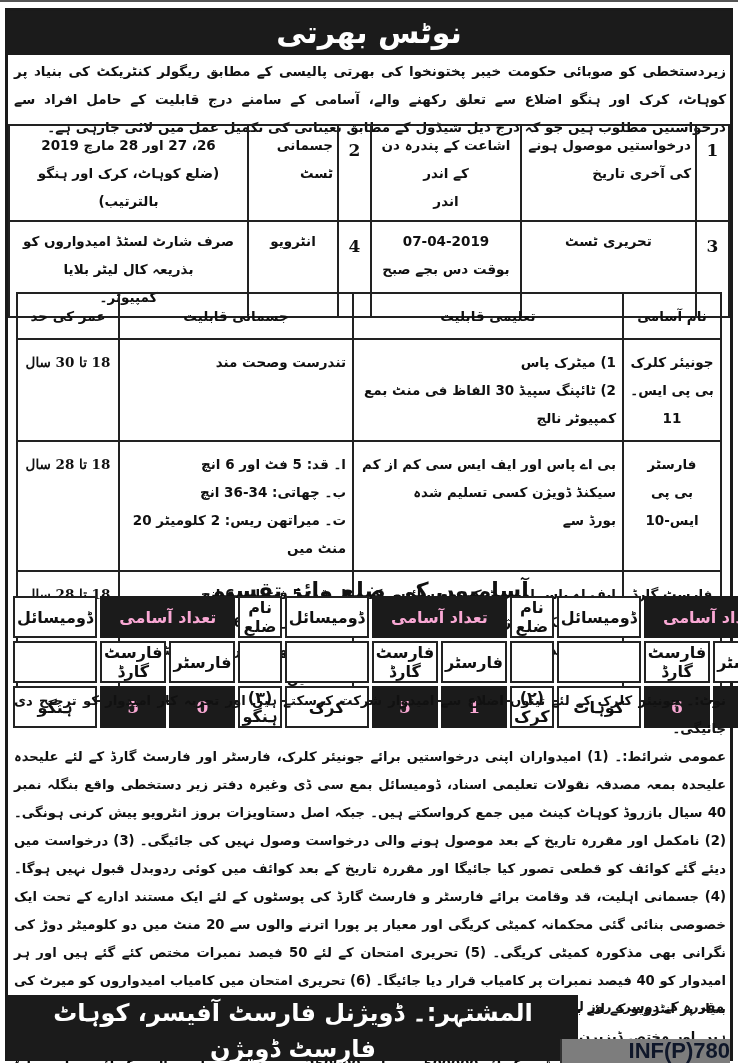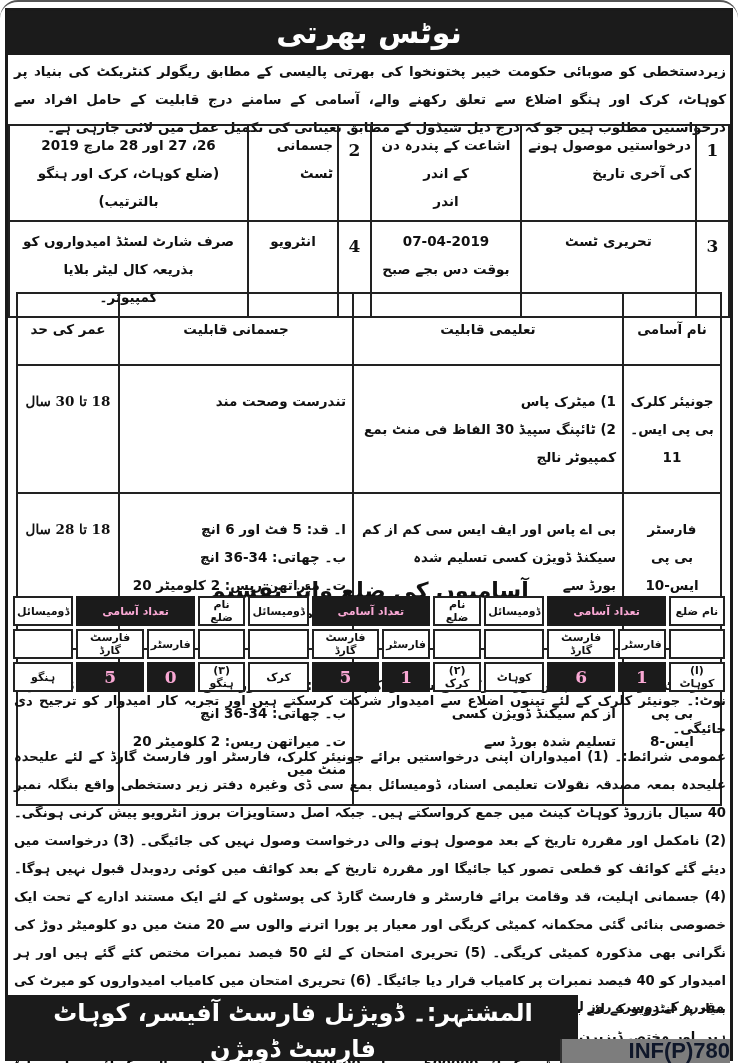--- a/index.html
+++ b/index.html
@@ -1,21 +1,20 @@
 <!DOCTYPE html>
 <html><head>
   <meta charset="utf-8">
   <style>
     * { box-sizing: border-box; margin: 0; padding: 0; }
     html, body { width: 738px; height: 1063px; background: #ffffff; }
     body { font-family: "DejaVu Sans", sans-serif; color: #111; overflow: hidden; }
     .page {
       position: relative; width: 738px; height: 1063px; background: #fff;
       border-top: 2px solid #555;
-      border-radius: 18px;
     }
     .frame {
       position: absolute; left: 5px; top: 6px; width: 728px; height: 1053px;
       border: 3px solid #1a1a1a; background: #fff;
     }
     .title-bar {
       position: absolute; left: 0; top: 0; width: 722px; height: 44px;
       background: #1b1b1b; color: #fff; text-align: center;
       font-size: 30px; font-weight: bold; line-height: 44px; direction: rtl;
     }
@@ -35,36 +34,36 @@
     .sched td.num { width: 33px; font-family: "DejaVu Serif", serif; font-size: 17px; vertical-align: middle; padding-top: 10px; vertical-align: top; }
     .note1 {
       position: absolute; left: 6px; top: 250px; width: 712px; direction: rtl;
       font-size: 13.5px; font-weight: bold; line-height: 26px; text-align: right;
     }
     .posts {
       position: absolute; left: 8px; top: 281px; width: 706px;
     }
     .posts td, .posts th {
       border: 2px solid #222; font-size: 13.5px; font-weight: bold; text-align: right;
-      vertical-align: top; padding: 21px 6px; line-height: 28px;
+      vertical-align: top; padding: 8px 6px; line-height: 28px;
     }
     .posts th { text-align: center; font-weight: bold; }
     .posts td.center { text-align: center; }
     .posts td.age { text-align: center; font-family: "DejaVu Serif", serif; }
     .posts .line { display: block; }
     .dist-title {
       position: absolute; left: 0; top: 565px; width: 722px; text-align: center;
       direction: rtl; font-size: 22px; font-weight: bold; line-height: 30px;
     }
     .dist {
       position: absolute; left: 2px; top: 582px; width: 718px;
       border-collapse: separate; border-spacing: 3px;
     }
     .dist td {
-      font-size: 11px; font-weight: bold; text-align: center; height: 28px;
+      font-size: 16px; font-weight: bold; text-align: center; height: 28px;
       border: 2px solid #222; padding: 0 2px; background: #fff;
     }
     .dist td.dark { background: #1b1b1b; color: #f9a8d4; border-color: #1b1b1b; }
     .dist td.numcell { font-family: "DejaVu Serif", serif; font-size: 17px; }
     .notes {
       position: absolute; left: 6px; top: 676px; width: 712px; direction: rtl;
       font-size: 13.2px; font-weight: bold; line-height: 28px; text-align: justify;
     }
     .notes p { margin: 0; }
     .advertiser {

